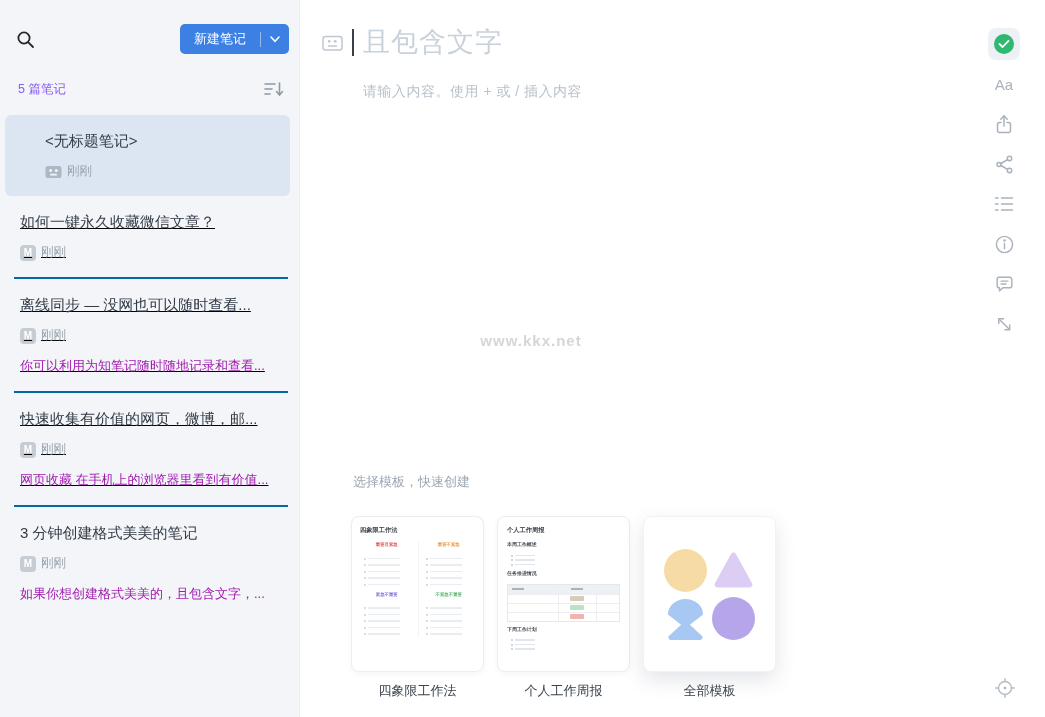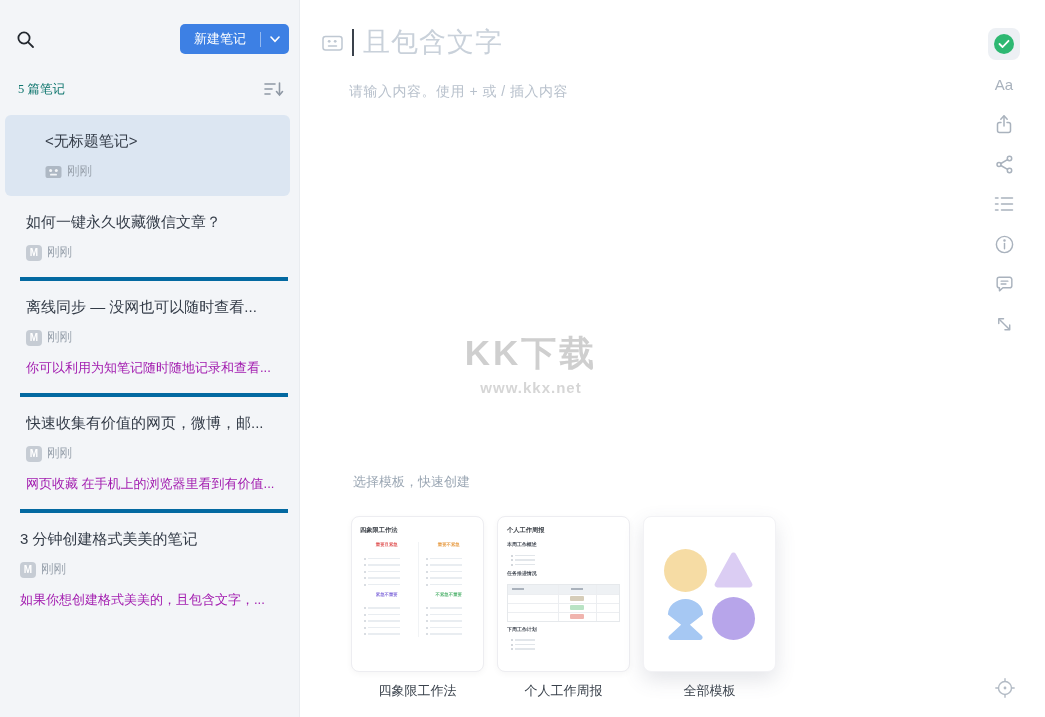--- a/index.html
+++ b/index.html
@@ -12,38 +12,38 @@
              background:#f3f5f8; border-right:1px solid #e9ecf0; }
   .sidebar-top { display:flex; justify-content:space-between; align-items:center;
                  padding:24px 10px 0 16px;gap:12px; }
   .search-btn { width:30px; height:30px; display:flex; align-items:center; cursor:pointer; }
   .new-note-btn { display:flex; align-items:center; height:30px; background:#3d80e4;
                   border-radius:5px; color:#fff; font-size:13px; cursor:pointer; overflow:hidden; }
   .new-note-main { padding:0 14px; line-height:30px; }
   .new-note-sep { width:1px; height:15px; background:rgba(255,255,255,.45); }
   .new-note-caret { padding:0 9px; display:flex; align-items:center; }
   .count-row { display:flex; justify-content:space-between; align-items:center;
-               margin:26px 14px 0 18px; color:#0f766e; font-size:12.5px;font-family:Liberation Serif, serif; }
+               margin:26px 14px 0 18px; color:#8b5cf6; font-size:12.5px; }
   .note-list { margin-top:17px; }
   .note-item { margin:0 9px 0 5px; padding:16px 15px; cursor:pointer; }
   .note-item.selected { background:#dce6f2; border-radius:6px;padding-left:40px; }
-  .note-item.divided { border-bottom:4px solid #0369a1; margin-left:20px; margin-right:11px; padding-left:6px; padding-right:6px; }
+  .note-item.divided { border-bottom:2px solid #0369a1; margin-left:14px; margin-right:11px; padding-left:6px; padding-right:6px;text-decoration:underline; }
   .note-title { font-size:15px; color:#333b47; line-height:20px; white-space:nowrap; overflow:hidden; }
   .note-meta { display:flex; align-items:center; gap:5px; margin-top:12px;
                color:#9aa3ae; font-size:12.5px; }
   .m-badge { width:16px; height:16px; border-radius:4px; background:#c6ccd4; color:#fff;
              font-size:10px; font-weight:bold; display:flex; align-items:center; justify-content:center; }
   .note-summary { margin-top:13px; color:#a21caf; font-size:13px; white-space:nowrap; overflow:hidden; }
 
   
   .editor { position:absolute; left:301px; top:0; right:0; bottom:0; background:#fff; }
   .title-row { position:absolute; left:21px; top:24px; display:flex; align-items:center; gap:9px; cursor:text; }
   .caret-bar { width:2px; height:27px; background:#3a414b; }
   .title-ph { font-size:27px; color:#c9d1da; letter-spacing:1px; }
-  .content-row { position:absolute; left:48px; top:82px; cursor:text; }
+  .content-row { position:absolute; left:62px; top:82px; cursor:text; }
   .content-ph { font-size:14px; color:#b8c1cc; letter-spacing:.5px; }
 
   .watermark { position:absolute; left:160px; top:330px; width:140px; text-align:center; }
   .wm1 { font-size:35px; font-weight:bold; color:#cfcfcf; letter-spacing:3px; }
   .wm2 { font-size:15px; font-weight:bold; color:#d6d6d6; letter-spacing:1px; margin-top:2px; }
 
   .tpl-heading { position:absolute; left:52px; top:473px; font-size:13px; color:#9aa6b3; }
   .cards { position:absolute; left:50px; top:516px; display:flex; gap:13px; }
   .card { width:133px; height:156px; background:#fff; border:1px solid #ededf1;
           border-radius:8px; box-shadow:0 2px 6px rgba(0,0,0,.04); cursor:pointer; overflow:hidden; }
@@ -209,21 +209,20 @@
       </span>
       <span class="caret-bar"></span>
       <span class="title-ph">且包含文字</span>
     </div>
 
     <div class="content-row">
       <span class="content-ph">请输入内容。使用 + 或 / 插入内容</span>
     </div>
 
     <div class="watermark">
-      <div class="wm1">KK下载</div>
       <div class="wm2">www.kkx.net</div>
     </div>
 
     <div class="tpl-heading">选择模板，快速创建</div>
 
     <div class="cards">
 
       <div class="card">
         <div class="q-card">
           <div class="mini-title">四象限工作法</div>

